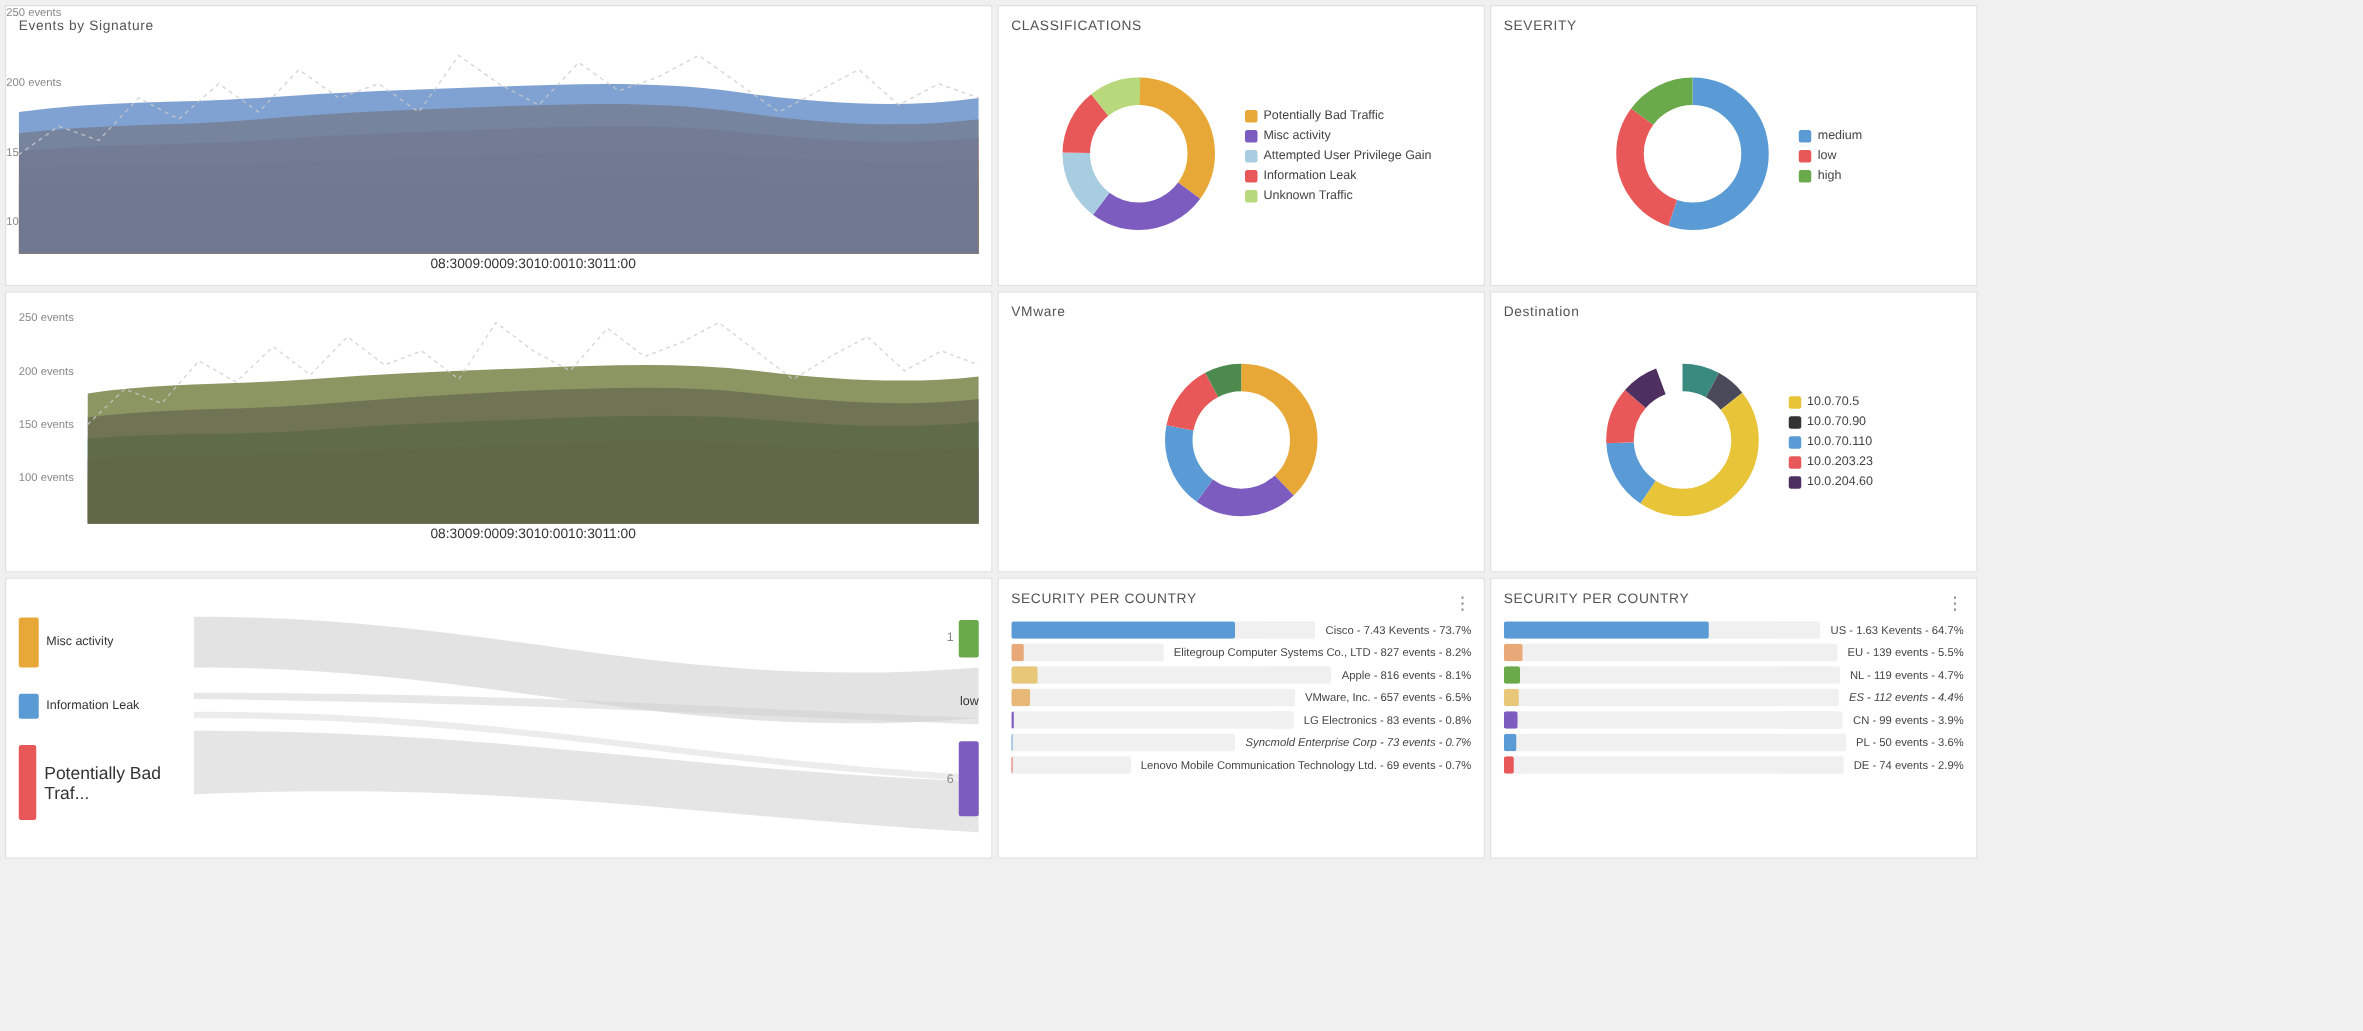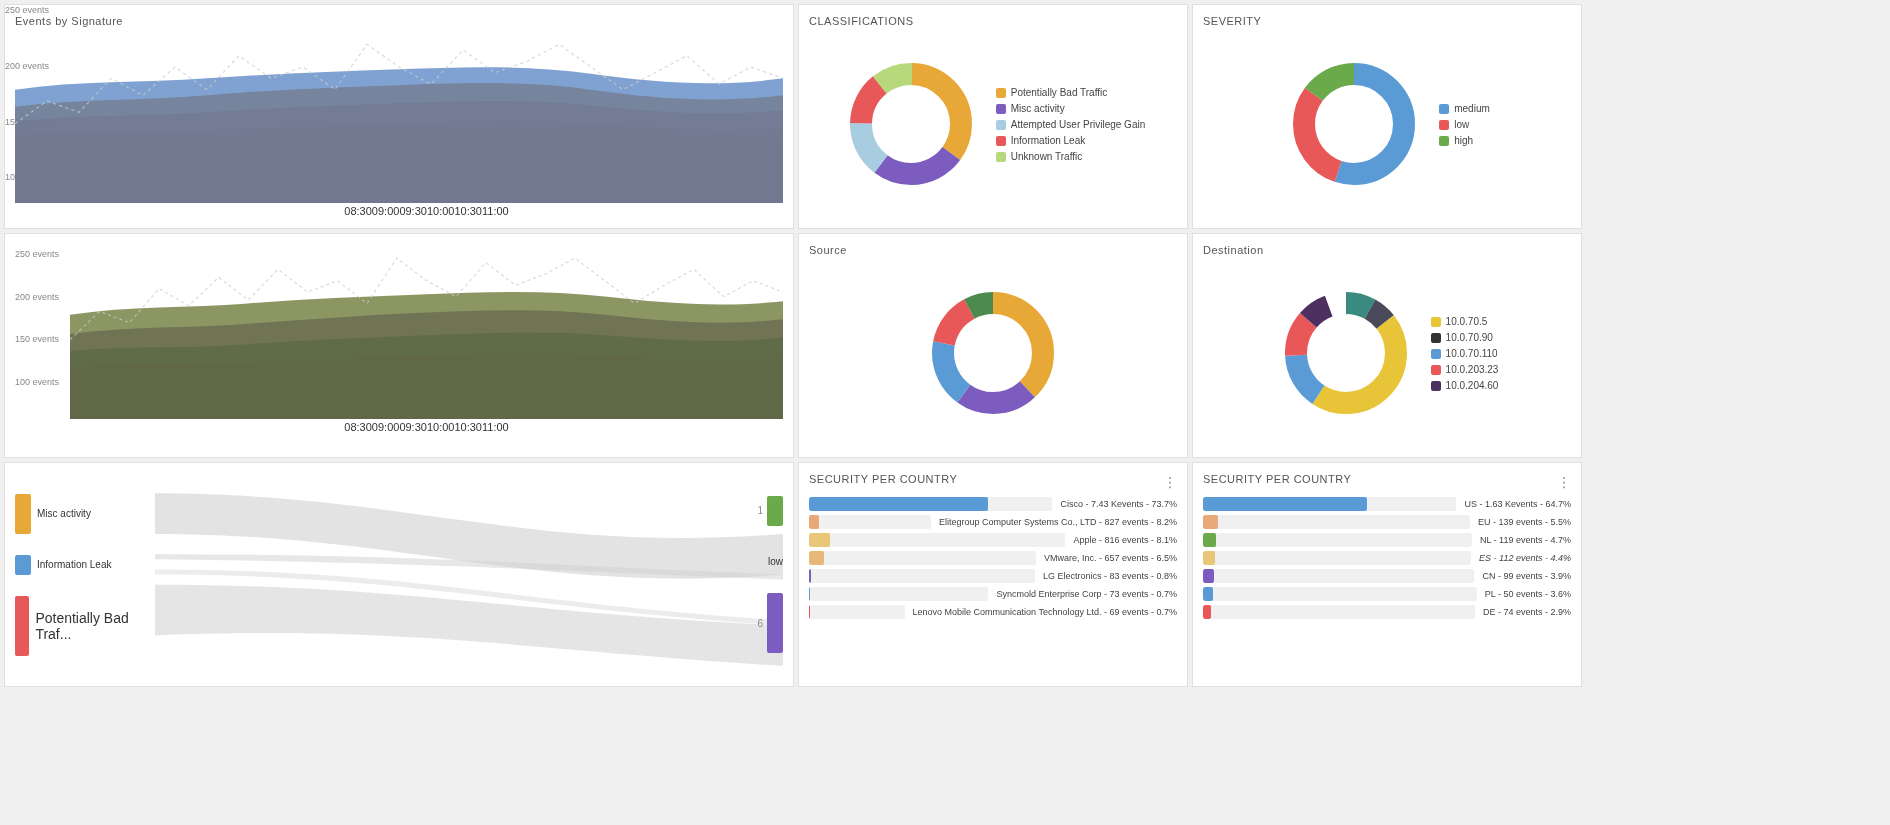--- a/index.html
+++ b/index.html
@@ -271,21 +271,21 @@
       <span>08:30</span>
       <span>09:00</span>
       <span>09:30</span>
       <span>10:00</span>
       <span>10:30</span>
       <span>11:00</span>
     </div>
   </div>
 
   <div class="panel">
-    <div class="panel-title">Source</div>
+    <div class="panel-title">VMware</div>
     <div class="donut-panel">
       <div class="donut-container">
         <svg width="140" height="140" viewBox="0 0 140 140">
           <circle cx="70" cy="70" r="50" fill="none" stroke="#e8a838" stroke-width="22" stroke-dasharray="119 195" stroke-dashoffset="0" transform="rotate(-90 70 70)"></circle>
           <circle cx="70" cy="70" r="50" fill="none" stroke="#7c5cbf" stroke-width="22" stroke-dasharray="69 245" stroke-dashoffset="-119" transform="rotate(-90 70 70)"></circle>
           <circle cx="70" cy="70" r="50" fill="none" stroke="#5b9bd5" stroke-width="22" stroke-dasharray="57 257" stroke-dashoffset="-188" transform="rotate(-90 70 70)"></circle>
           <circle cx="70" cy="70" r="50" fill="none" stroke="#e85858" stroke-width="22" stroke-dasharray="44 270" stroke-dashoffset="-245" transform="rotate(-90 70 70)"></circle>
           <circle cx="70" cy="70" r="50" fill="none" stroke="#4d8a4d" stroke-width="22" stroke-dasharray="25 289" stroke-dashoffset="-289" transform="rotate(-90 70 70)"></circle>
           <circle cx="70" cy="70" r="38" fill="white"></circle>
         </svg>
@@ -418,21 +418,21 @@
         <div class="bar-row">
     <div class="bar-track" style="flex:1; margin-right:4px;">
       <div class="bar-fill" style="width:0.8%; background:#7c5cbf;"></div>
     </div>
     <span class="bar-label" style="width:auto; text-align:right; font-size:9px; color:#444; white-space:nowrap;">LG Electronics - 83 events - 0.8%</span>
   </div>
         <div class="bar-row">
     <div class="bar-track" style="flex:1; margin-right:4px;">
       <div class="bar-fill" style="width:0.7%; background:#5b9bd5;"></div>
     </div>
-    <span class="bar-label" style="width:auto; text-align:left; font-size:9px; color:#444; white-space:nowrap;">Syncmold Enterprise Corp - 73 events - 0.7%</span>
+    <span class="bar-label" style="width:auto; text-align:left; font-size:9px; color:#444; white-space:nowrap;font-style:italic;">Syncmold Enterprise Corp - 73 events - 0.7%</span>
   </div>
         <div class="bar-row">
     <div class="bar-track" style="flex:1; margin-right:4px;">
       <div class="bar-fill" style="width:0.7%; background:#e85858;"></div>
     </div>
     <span class="bar-label" style="width:auto; text-align:right; font-size:9px; color:#444; white-space:nowrap;">Lenovo Mobile Communication Technology Ltd. - 69 events - 0.7%</span>
   </div>
       </div>
   </div>
 

